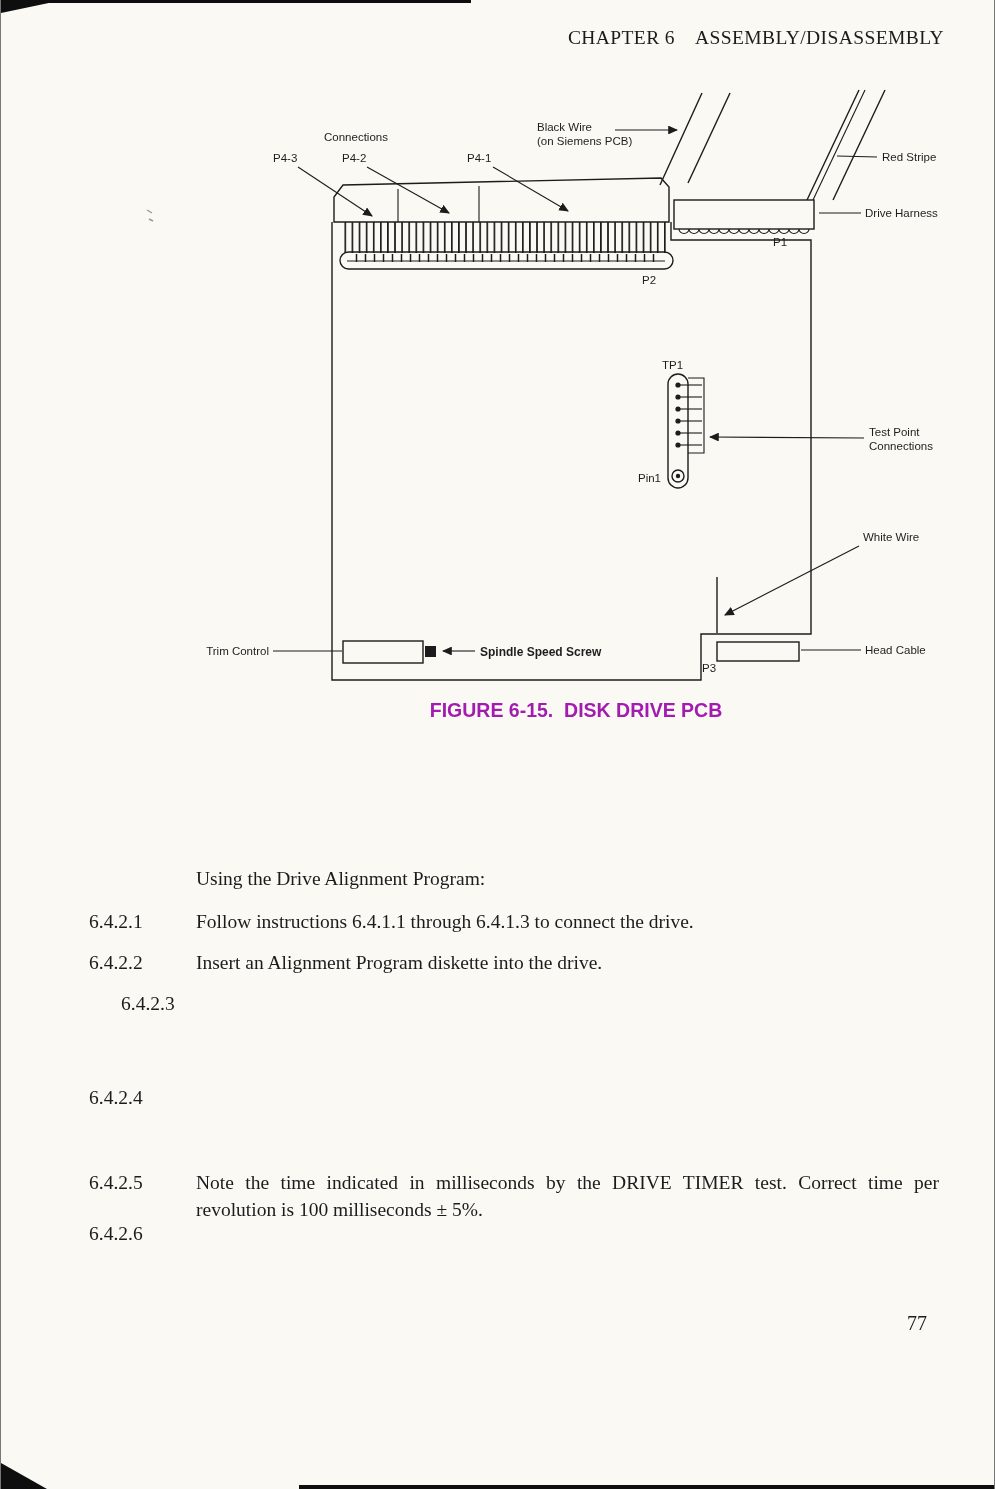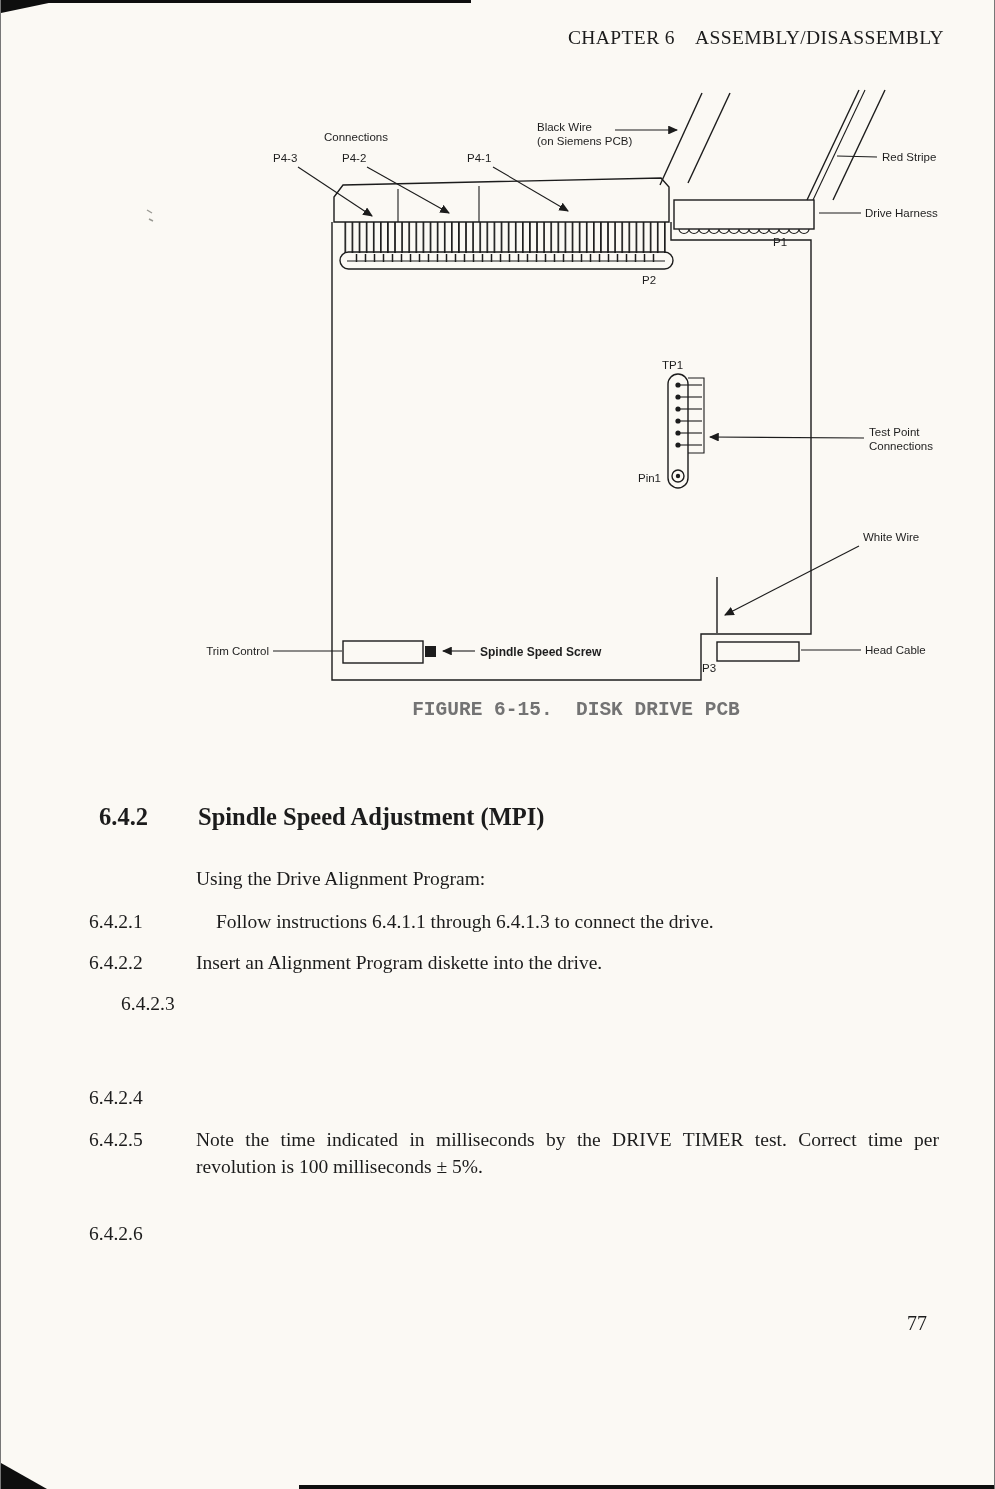--- a/index.html
+++ b/index.html
@@ -21,22 +21,22 @@
   }
 
   .diagram{position:absolute;top:0;left:0;}
   .diagram text{font-family:"Liberation Sans",sans-serif;font-size:11.5px;fill:#1e1e1e;}
   .diagram text.bold{font-weight:700;font-size:12px;}
   .diagram .ln{stroke:#1c1c1c;stroke-width:1.4;fill:none;}
   .diagram .thin{stroke:#1c1c1c;stroke-width:1.1;fill:none;}
 
   .caption{
     position:absolute;top:699px;left:575px;transform:translateX(-50%);
-    font-family:Liberation Mono, monospace;font-weight:700;
-    font-size:19.5px;white-space:pre;color:#737373;
+    font-family:Liberation Sans, sans-serif;font-weight:700;
+    font-size:19.5px;white-space:pre;color:#a21caf;
   }
 
   .sec-head{position:absolute;top:803px;left:98px;display:flex;font-weight:700;font-size:24.5px;}
   .sec-head .sec-num{width:99px;flex:none;}
 
   .intro{position:absolute;top:868px;left:195px;font-size:19.5px;}
 
   .item{position:absolute;left:88px;display:flex;font-size:19.5px;line-height:27px;}
   .item-num{width:107px;flex:none;}
   .item-text{width:743px;text-align:justify;}
@@ -167,42 +167,38 @@
       <text class="bold" x="479" y="656">Spindle Speed Screw</text>
       <text x="701" y="672">P3</text>
       <text x="864" y="654">Head Cable</text>
     </g>
 
     <path d="M146,210 l5,3 m-3,6 l4,2" stroke="#9a9a94" stroke-width="1.4" fill="none"></path>
   </svg>
 
   <div class="caption">FIGURE 6-15.  DISK DRIVE PCB</div>
 
-  <div class="sec-head">
-    <span class="sec-num">6.4.2</span>
-    <span class="sec-title">Spindle Speed Adjustment (MPI)</span>
-  </div>
 
   <div class="intro">Using the Drive Alignment Program:</div>
 
-  <div class="item" style="top:908px;gap:20px;">
+  <div class="item" style="top:908px;">
     <span class="item-num">6.4.2.1</span>
     <span class="item-text">Follow instructions 6.4.1.1 through 6.4.1.3 to connect the drive.</span>
   </div>
   <div class="item" style="top:949px;">
     <span class="item-num">6.4.2.2</span>
     <span class="item-text">Insert an Alignment Program diskette into the drive.</span>
   </div>
   <div class="item" style="top:990px;margin-left:32px;">
     <span class="item-num">6.4.2.3</span>
   </div>
   <div class="item" style="top:1084px;">
     <span class="item-num">6.4.2.4</span>
   </div>
-  <div class="item" style="top:1126px;">
+  <div class="item" style="top:1169px;">
     <span class="item-num">6.4.2.5</span>
     <span class="item-text">Note the time indicated in milliseconds by the DRIVE TIMER test. Correct time per revolution is 100 milliseconds ± 5%.</span>
   </div>
   <div class="item" style="top:1220px;justify-content:flex-end;">
     <span class="item-num">6.4.2.6</span>
   </div>
 
   <div class="page-number">77</div>
 
 </div>

